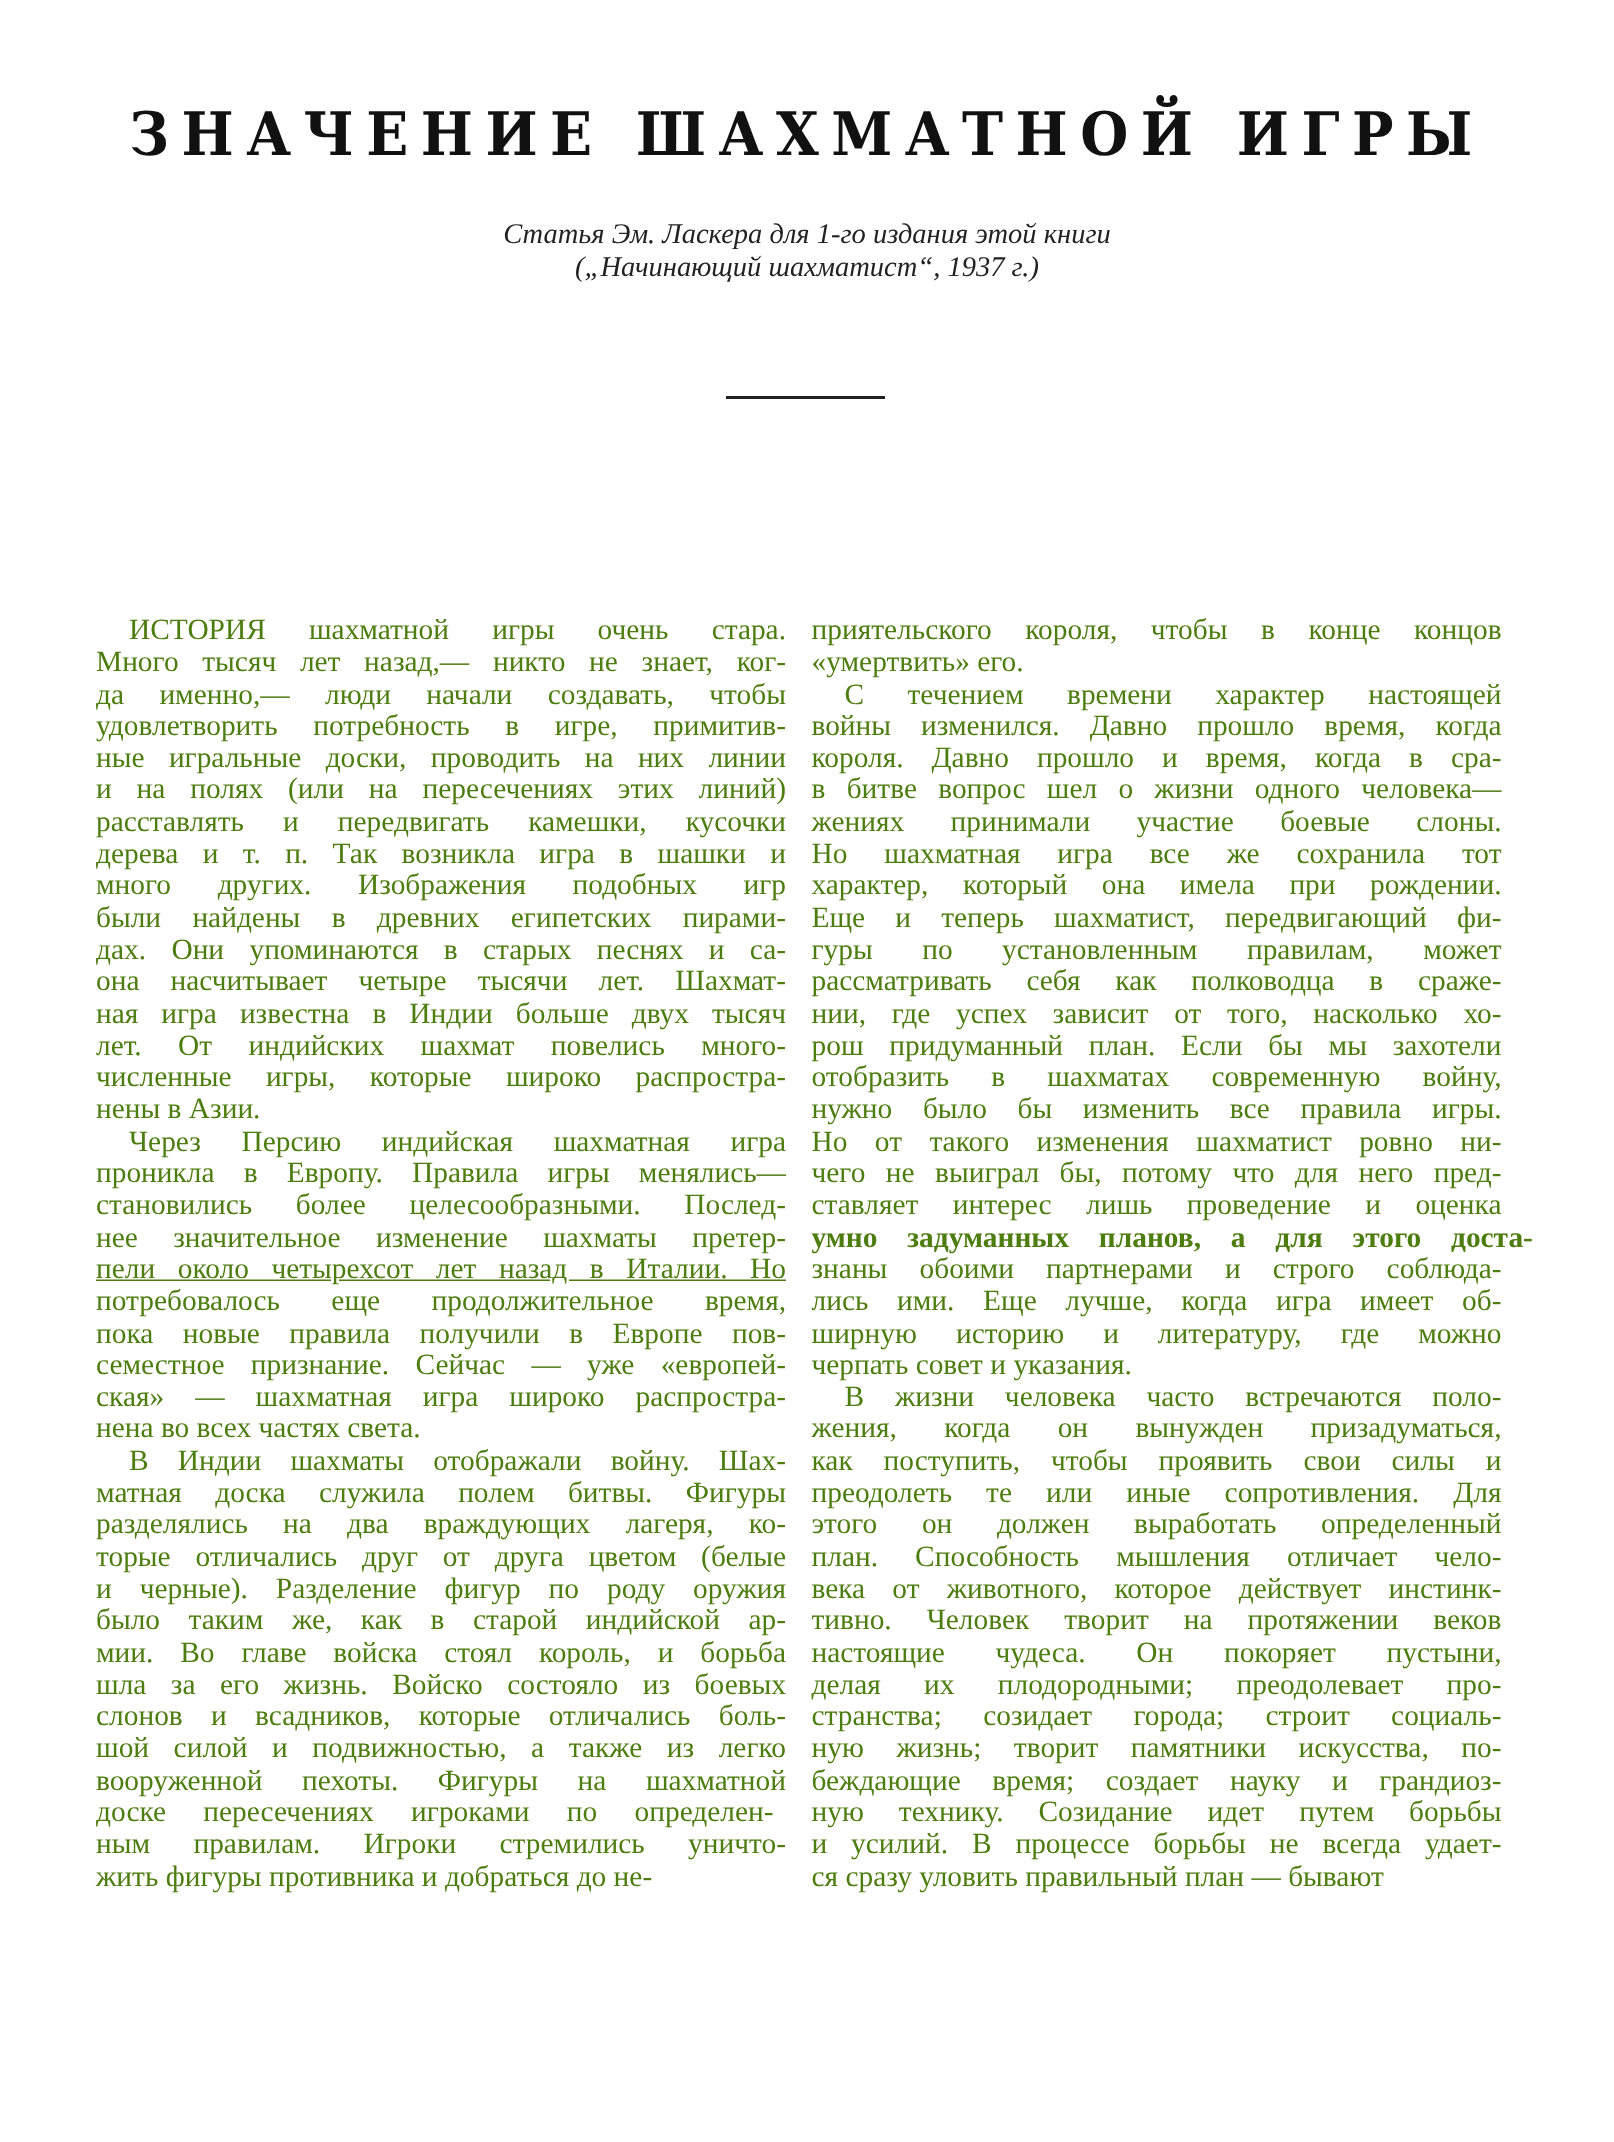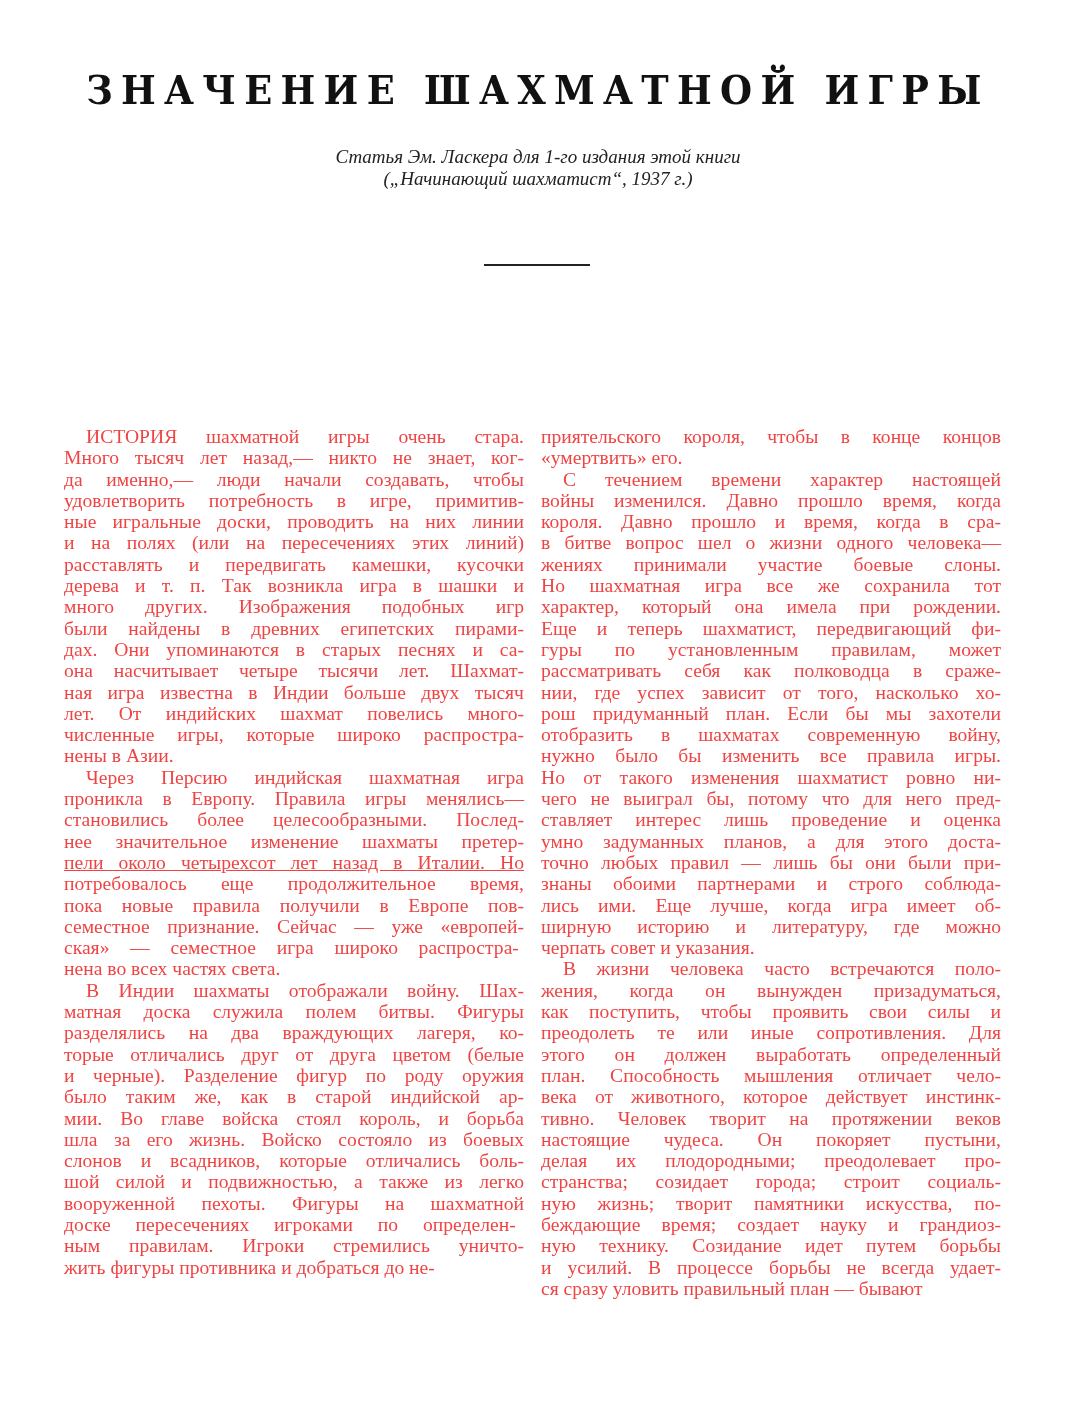--- a/index.html
+++ b/index.html
@@ -11,21 +11,21 @@
   }
   .subtitle {
     position: absolute; left: 0; top: 146px; width: 1076px; text-align: center;
     font-family: "Liberation Serif", serif; font-style: italic; font-size: 19px; line-height: 22px; color: #222;
   }
   .rule {
     position: absolute; left: 484px; top: 264px; width: 106px; height: 2px; background: #222;
   }
   .col {
     position: absolute; top: 410px; width: 460px;
-    font-family: "Liberation Serif", serif; font-size: 19.6px; line-height: 21.3px; color: #ef4444; margin-top: 16px;
+    font-family: "Liberation Serif", serif; font-size: 19.6px; line-height: 21.3px; color: #4d7c0f;
   }
   .col.left { left: 64px; }
   .col.right { left: 541px; }
   .line {
     display: block; height: 21.3px; white-space: nowrap; text-align: justify; text-align-last: justify;
   }
   .line.last { text-align-last: left; }
   .line.indent { padding-left: 22px; }
   .para { display: block; }
 </style>
@@ -60,21 +60,21 @@
     </div>
     <div class="para">
       <span class="line indent" style="word-spacing: 22.17px; text-align-last: left;">Через Персию индийская шахматная игра</span>
       <span class="line" style="word-spacing: 14.55px; text-align-last: left;">проникла в Европу. Правила игры менялись—</span>
       <span class="line" style="word-spacing: 24.2px; text-align-last: left;">становились более целесообразными. Послед-</span>
       <span class="line" style="word-spacing: 18.66px; text-align-last: left;">нее значительное изменение шахматы претер-</span>
       <span class="line" style="word-spacing: 10.14px; text-align-last: left; text-decoration: underline;">пели около четырехсот лет назад в Италии. Но</span>
       <span class="line" style="word-spacing: 29.37px; text-align-last: left;">потребовалось еще продолжительное время,</span>
       <span class="line" style="word-spacing: 14.72px; text-align-last: left;">пока новые правила получили в Европе пов-</span>
       <span class="line" style="word-spacing: 12.63px; text-align-last: left;">семестное признание. Сейчас — уже «европей-</span>
-      <span class="line" style="word-spacing: 15.78px; text-align-last: left;">ская» — семестное игра широко распростра-</span>
+      <span class="line" style="word-spacing: 15.78px; text-align-last: left;">ская» — шахматная игра широко распростра-</span>
       <span class="line last">нена во всех частях света.</span>
     </div>
     <div class="para">
       <span class="line indent" style="word-spacing: 14.58px; text-align-last: left;">В Индии шахматы отображали войну. Шах-</span>
       <span class="line" style="word-spacing: 17.38px; text-align-last: left;">матная доска служила полем битвы. Фигуры</span>
       <span class="line" style="word-spacing: 18.57px; text-align-last: left;">разделялись на два враждующих лагеря, ко-</span>
       <span class="line" style="word-spacing: 11.64px; text-align-last: left;">торые отличались друг от друга цветом (белые</span>
       <span class="line" style="word-spacing: 13.73px; text-align-last: left;">и черные). Разделение фигур по роду оружия</span>
       <span class="line" style="word-spacing: 14.12px; text-align-last: left;">было таким же, как в старой индийской ар-</span>
       <span class="line" style="word-spacing: 13.01px; text-align-last: left;">мии. Во главе войска стоял король, и борьба</span>
@@ -103,22 +103,21 @@
       <span class="line" style="word-spacing: 15.21px; text-align-last: left;">Еще и теперь шахматист, передвигающий фи-</span>
       <span class="line" style="word-spacing: 28.08px; text-align-last: left;">гуры по установленным правилам, может</span>
       <span class="line" style="word-spacing: 18.25px; text-align-last: left;">рассматривать себя как полководца в сраже-</span>
       <span class="line" style="word-spacing: 12.24px; text-align-last: left;">нии, где успех зависит от того, насколько хо-</span>
       <span class="line" style="word-spacing: 12.26px; text-align-last: left;">рош придуманный план. Если бы мы захотели</span>
       <span class="line" style="word-spacing: 23.16px; text-align-last: left;">отобразить в шахматах современную войну,</span>
       <span class="line" style="word-spacing: 15.51px; text-align-last: left;">нужно было бы изменить все правила игры.</span>
       <span class="line" style="word-spacing: 13.37px; text-align-last: left;">Но от такого изменения шахматист ровно ни-</span>
       <span class="line" style="word-spacing: 8.74px; text-align-last: left;">чего не выиграл бы, потому что для него пред-</span>
       <span class="line" style="word-spacing: 18.04px; text-align-last: left;">ставляет интерес лишь проведение и оценка</span>
-      <span class="line" style="word-spacing: 14.98px; text-align-last: left;">умно задуманных планов, а для этого доста-</span>
-      <span class="line" style="word-spacing: 7.35px; text-align-last: left;">точно любых правил — лишь бы они были при-</span>
+      <span class="line" style="word-spacing: 14.98px; text-align-last: left; font-weight: bold;">умно задуманных планов, а для этого доста-</span>
       <span class="line" style="word-spacing: 16.53px; text-align-last: left;">знаны обоими партнерами и строго соблюда-</span>
       <span class="line" style="word-spacing: 14.21px; text-align-last: left;">лись ими. Еще лучше, когда игра имеет об-</span>
       <span class="line" style="word-spacing: 21.08px; text-align-last: left;">ширную историю и литературу, где можно</span>
       <span class="line last">черпать совет и указания.</span>
     </div>
     <div class="para">
       <span class="line indent" style="word-spacing: 15.65px; text-align-last: left;">В жизни человека часто встречаются поло-</span>
       <span class="line" style="word-spacing: 26.7px; text-align-last: left;">жения, когда он вынужден призадуматься,</span>
       <span class="line" style="word-spacing: 15.74px; text-align-last: left;">как поступить, чтобы проявить свои силы и</span>
       <span class="line" style="word-spacing: 17.82px; text-align-last: left;">преодолеть те или иные сопротивления. Для</span>

